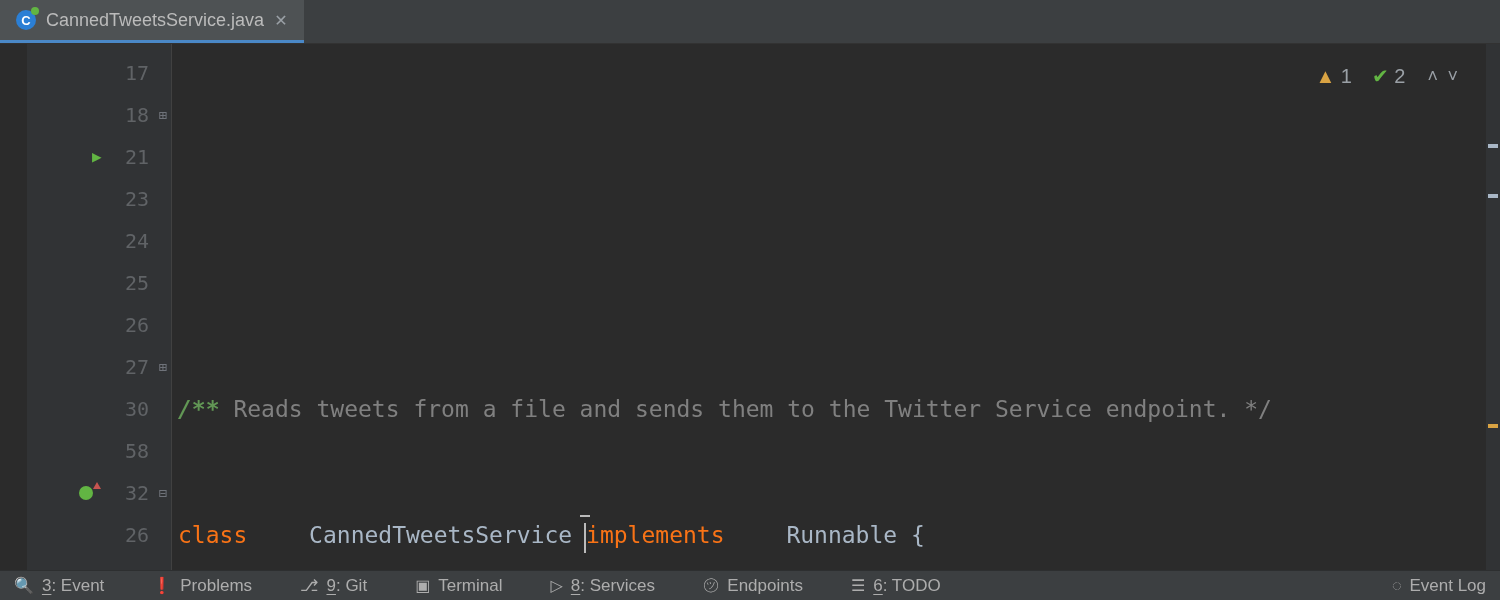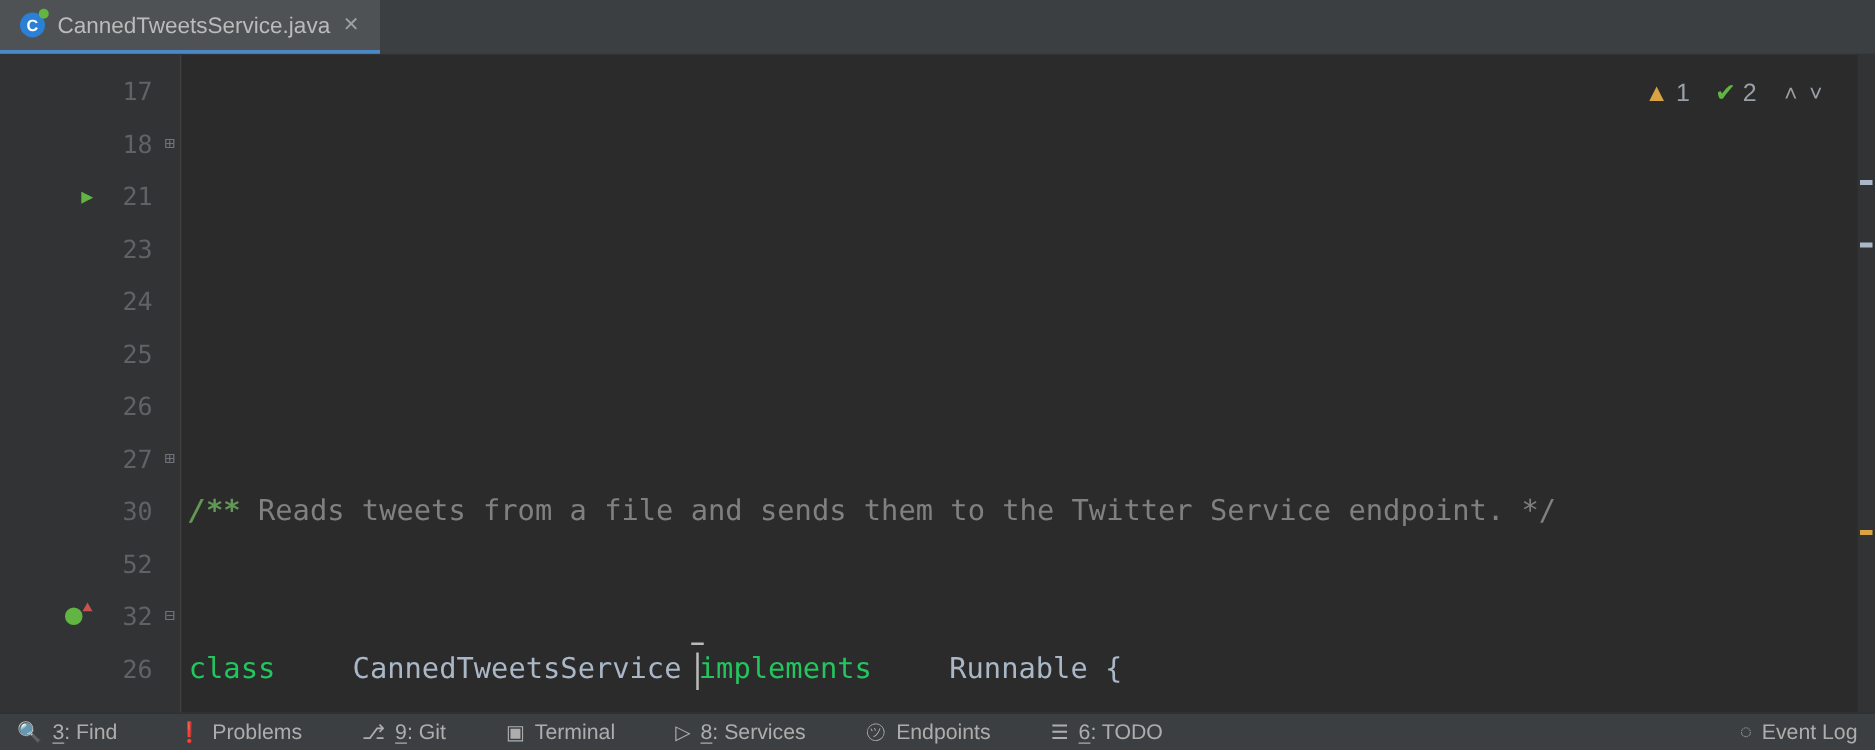--- a/index.html
+++ b/index.html
@@ -58,20 +58,21 @@
   .gutter {
     width: 145px;
     flex: 0 0 145px;
     background: #313335;
     border-right: 1px solid #414141;
     padding-top: 8px;
     font-size: 20px;
     color: #606366;
     text-align: right;
     position: relative;
+    margin-left: 27px;
   }
   .gutter .row {
     height: 42px;
     line-height: 42px;
     padding-right: 22px;
     position: relative;
     display:flex;
     align-items:center;
     justify-content:flex-end;
     gap:10px;
@@ -107,21 +108,21 @@
     flex: 1 1 auto;
     padding: 8px 0 0 6px;
     font-size: 23px;
     line-height: 42px;
     white-space: pre;
     overflow: hidden;
     position:relative;
   }
   .code .row { height:42px; }
   
-  .kw   { color:#22c55e; }
+  .kw   { color:#f97316; }
   .type { color:#a9b7c6;margin-left:48px; }
   .cmt  { color:#808080; }
   .cmtkw{ color:#629755; font-style:italic; font-weight:bold; }
   .caret{
     display:inline-block;
     width:0;
     position:relative;
   }
   .caret::after{
     content:"";
@@ -220,21 +221,21 @@
         <span>26</span>
       </div>
     <div class="row">
         <span class="fold">⊞</span>
         <span>27</span>
       </div>
     <div class="row">
         <span>30</span>
       </div>
     <div class="row">
-        <span>52</span>
+        <span>58</span>
       </div>
     <div class="row">
         <span class="vcs-dot"></span>
         <span class="fold">⊟</span>
         <span>32</span>
       </div>
     <div class="row">
         <span>26</span>
       </div>
   </div>
@@ -265,21 +266,21 @@
   <div class="stripe">
     <div class="mark" style="top:100px;background:#a9b7c6;"></div>
     <div class="mark" style="top:150px;background:#a9b7c6;"></div>
     <div class="mark" style="top:380px;background:#d9a343;"></div>
   </div>
 </div>
 
 <div class="toolbar">
   <div class="item">
       <span class="ico">🔍</span>
-      <span><span class="underline">3</span><span>: Find</span></span>
+      <span><span class="underline">3</span><span>: Event</span></span>
     </div>
   <div class="item">
       <span class="ico">❗</span>
       <span>Problems</span>
     </div>
   <div class="item">
       <span class="ico">⎇</span>
       <span><span class="underline">9</span><span>: Git</span></span>
     </div>
   <div class="item">

